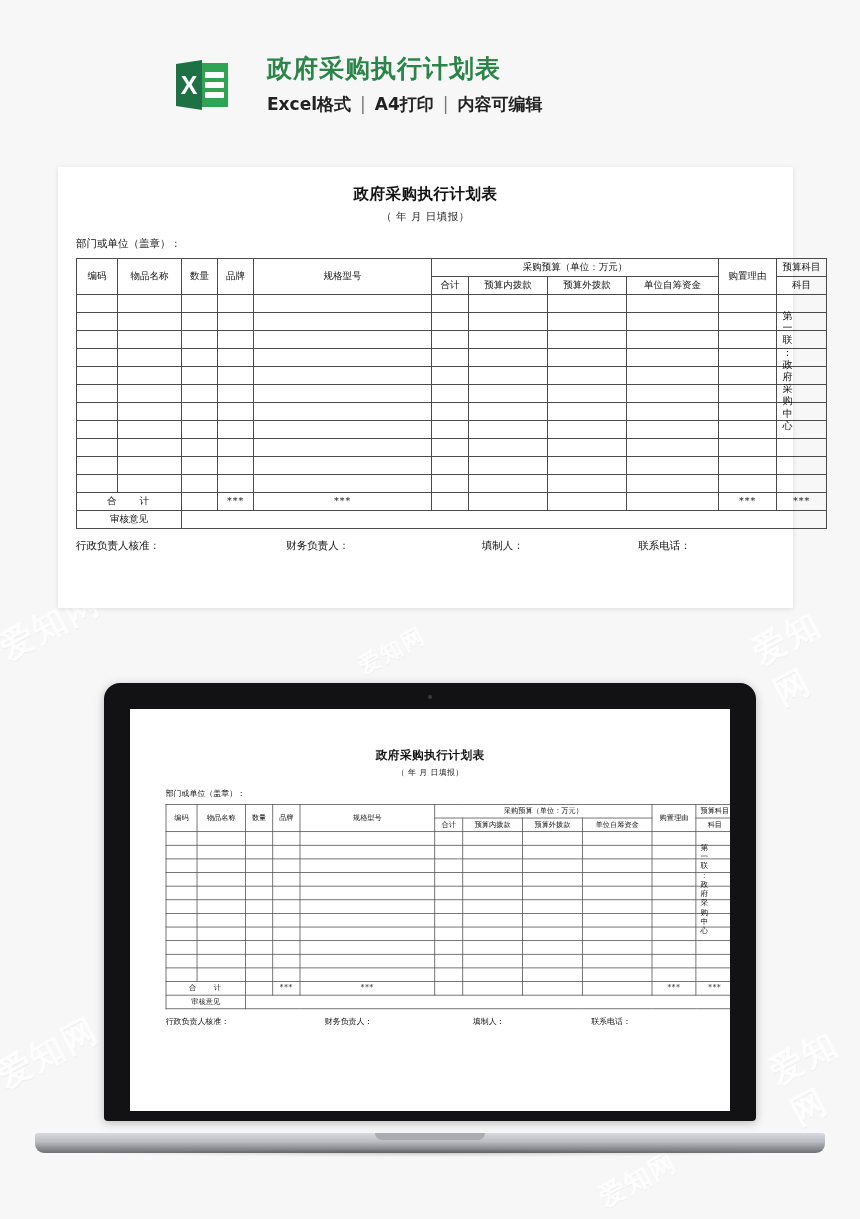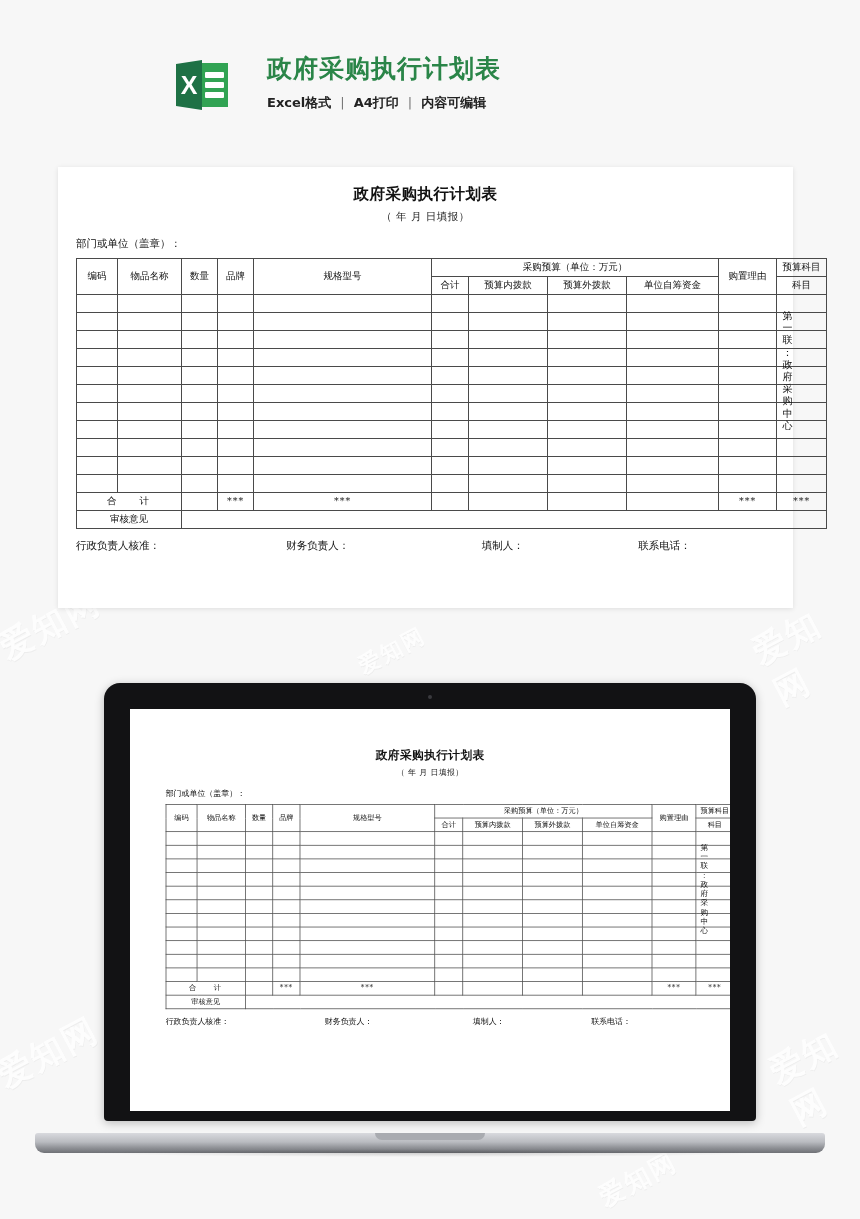--- a/index.html
+++ b/index.html
@@ -48,21 +48,21 @@
   }
   .xls-icon .right i { display: block; height: 6px; background: #ffffff; border-radius: 1px; }
 
   .head-text { margin-left: 39px; }
   .head-title {
     color: #2a8548; font-size: 25px; font-weight: 700;
     letter-spacing: 1px; line-height: 1.1; margin: 0 0 13px 0;
     font-family: "DejaVu Sans", sans-serif;
   }
   .head-sub {
-    color: #222; font-size: 13px; font-weight: 700; line-height: 1;
+    color: #222; font-size: 17px; font-weight: 700; line-height: 1;
     font-family: "DejaVu Sans", sans-serif; white-space: nowrap;
   }
   .head-sub .sep { color: #777; font-weight: 400; padding: 0 9px; }
 
   
   .card {
     position: absolute; left: 58px; top: 167px; width: 735px; height: 441px;
     background: #ffffff; box-shadow: 0 1px 5px rgba(0,0,0,.10);
   }
 

